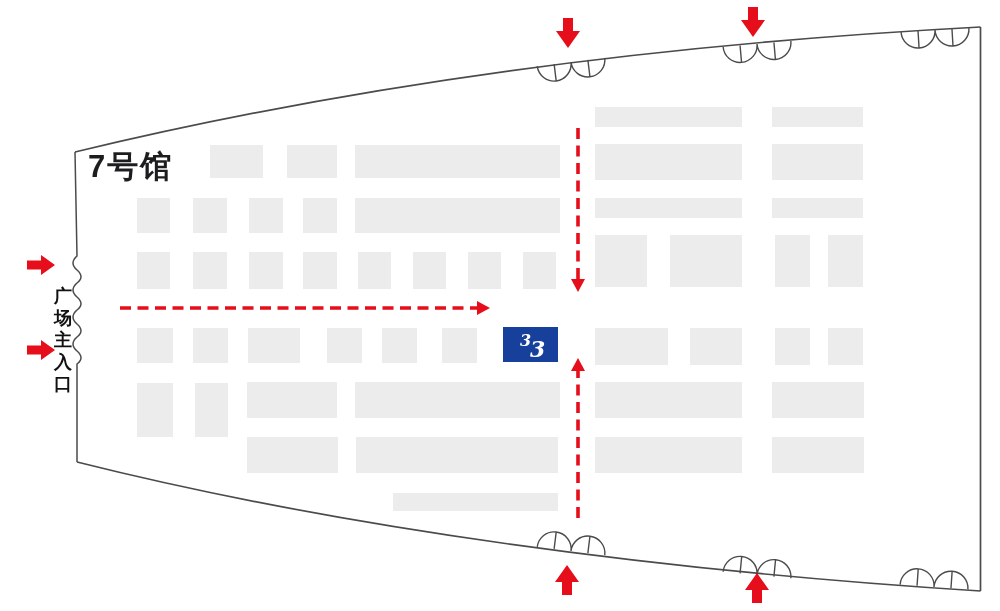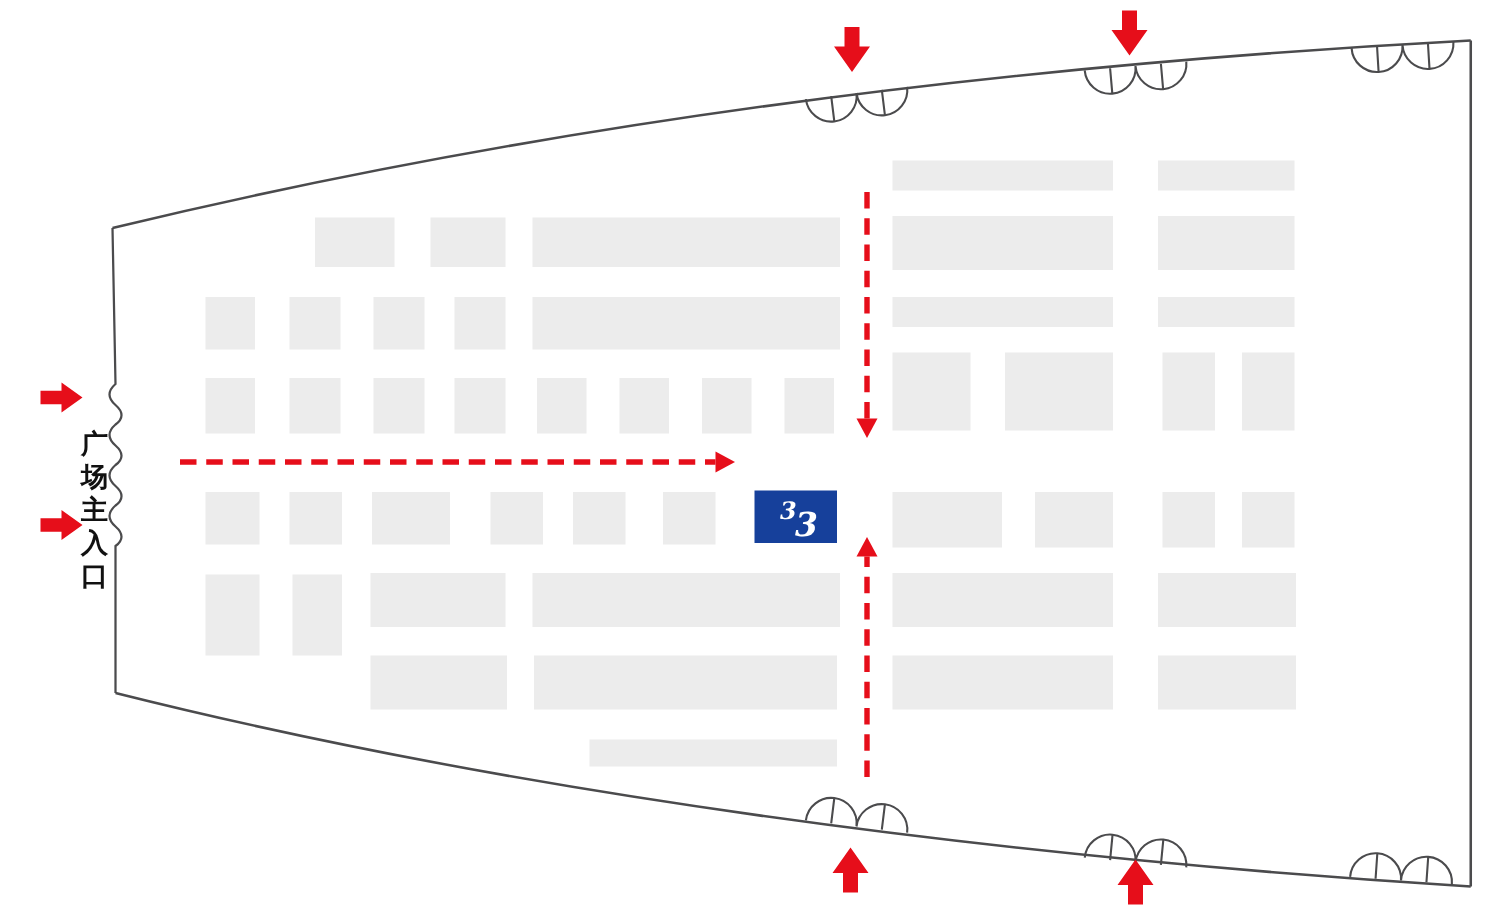--- a/index.html
+++ b/index.html
@@ -113,17 +113,18 @@
         <line x1="578" y1="518" x2="578" y2="371" stroke="#e60e1a" stroke-width="3.6" stroke-dasharray="11 6.5"></line>
         <polygon points="578,358 571,371 585,371" fill="#e60e1a"></polygon>
       </g>
       <path d="M-14,-4.5 H0 V-10 L14,0 L0,10 V4.5 H-14 Z" transform="translate(41,265)" fill="#e60e1a"></path>
       <path d="M-14,-4.5 H0 V-10 L14,0 L0,10 V4.5 H-14 Z" transform="translate(41,350)" fill="#e60e1a"></path>
       <path d="M-5,-15 H5 V-2 H12 L0,15 L-12,-2 H-5 Z" transform="translate(568,33)" fill="#e60e1a"></path>
       <path d="M-5,-15 H5 V-2 H12 L0,15 L-12,-2 H-5 Z" transform="translate(753,22)" fill="#e60e1a"></path>
       <path d="M-5,15 H5 V2 H12 L0,-15 L-12,2 H-5 Z" transform="translate(567,580)" fill="#e60e1a"></path>
       <path d="M-5,15 H5 V2 H12 L0,-15 L-12,2 H-5 Z" transform="translate(757,588)" fill="#e60e1a"></path>
     </svg>
+  <div class="hall-title">7号馆</div>
   <div class="entrance-label">
     <span>广场</span>
     <span>主入口</span>
   </div>
 </div>
 
 </body></html>

